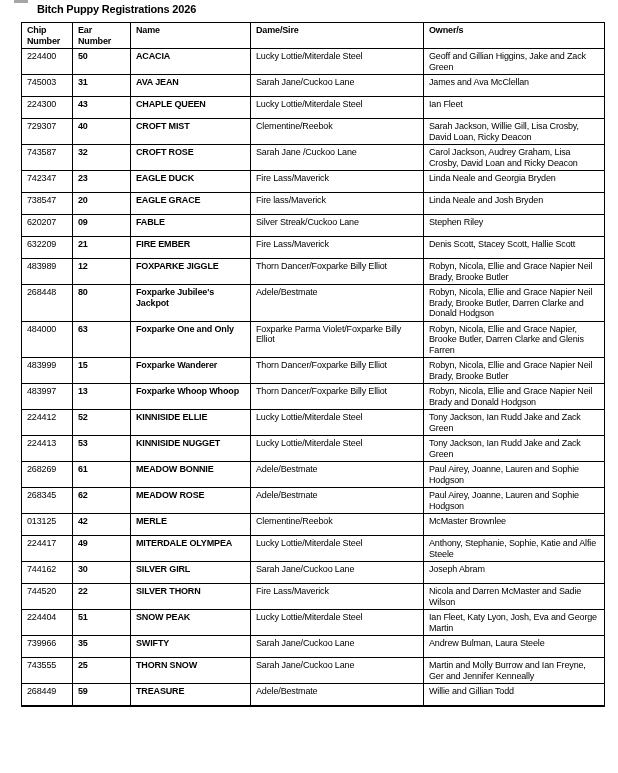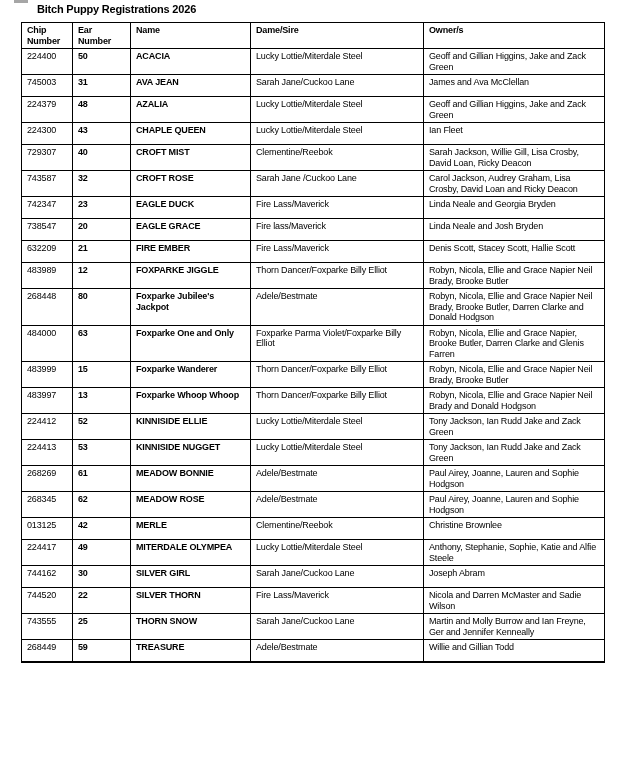--- a/index.html
+++ b/index.html
@@ -94,27 +94,20 @@
           <td class="col-owners"><span>Geoff and Gillian Higgins, Jake and Zack Green</span></td>
         </tr>
         <tr>
           <td class="col-chip"><span>745003</span></td>
           <td class="col-ear"><span>31</span></td>
           <td class="col-name"><span>AVA JEAN</span></td>
           <td class="col-dame_sire"><span>Sarah Jane/Cuckoo Lane</span></td>
           <td class="col-owners"><span>James and Ava McClellan</span></td>
         </tr>
         <tr>
-          <td class="col-chip"><span>224379</span></td>
-          <td class="col-ear"><span>48</span></td>
-          <td class="col-name"><span>AZALIA</span></td>
-          <td class="col-dame_sire"><span>Lucky Lottie/</span><span class="sq" style="text-decoration-color: rgb(230, 0, 0);">Miterdale</span><span> Steel</span></td>
-          <td class="col-owners"><span>Geoff and Gillian Higgins, Jake and Zack Green</span></td>
-        </tr>
-        <tr>
           <td class="col-chip"><span>224300</span></td>
           <td class="col-ear"><span>43</span></td>
           <td class="col-name"><span>CHAPLE QUEEN</span></td>
           <td class="col-dame_sire"><span>Lucky Lottie/</span><span class="sq" style="text-decoration-color: rgb(230, 0, 0);">Miterdale</span><span> Steel</span></td>
           <td class="col-owners"><span>Ian Fleet</span></td>
         </tr>
         <tr>
           <td class="col-chip"><span>729307</span></td>
           <td class="col-ear"><span>40</span></td>
           <td class="col-name"><span>CROFT MIST</span></td>
@@ -136,20 +129,27 @@
           <td class="col-owners"><span>Linda Neale and Georgia Bryden</span></td>
         </tr>
         <tr>
           <td class="col-chip"><span>738547</span></td>
           <td class="col-ear"><span>20</span></td>
           <td class="col-name"><span>EAGLE GRACE</span></td>
           <td class="col-dame_sire"><span>Fire lass/Maverick</span></td>
           <td class="col-owners"><span>Linda Neale and Josh Bryden</span></td>
         </tr>
         <tr>
+          <td class="col-chip"><span>620207</span></td>
+          <td class="col-ear"><span>09</span></td>
+          <td class="col-name"><span>FABLE</span></td>
+          <td class="col-dame_sire"><span>Silver Streak/Cuckoo Lane</span></td>
+          <td class="col-owners"><span>Stephen Riley</span></td>
+        </tr>
+        <tr>
           <td class="col-chip"><span>632209</span></td>
           <td class="col-ear"><span>21</span></td>
           <td class="col-name"><span>FIRE EMBER</span></td>
           <td class="col-dame_sire"><span>Fire Lass/Maverick</span></td>
           <td class="col-owners"><span>Denis Scott, Stacey Scott, Hallie Scott</span></td>
         </tr>
         <tr>
           <td class="col-chip"><span>483989</span></td>
           <td class="col-ear"><span>12</span></td>
           <td class="col-name"><span>FOXPARKE JIGGLE</span></td>
@@ -210,21 +210,21 @@
           <td class="col-ear"><span>62</span></td>
           <td class="col-name"><span>MEADOW ROSE</span></td>
           <td class="col-dame_sire"><span>Adele/</span><span class="sq" style="text-decoration-color: rgb(230, 0, 0);">Bestmate</span></td>
           <td class="col-owners"><span>Paul Airey, Joanne, Lauren and Sophie Hodgson</span></td>
         </tr>
         <tr>
           <td class="col-chip"><span>013125</span></td>
           <td class="col-ear"><span>42</span></td>
           <td class="col-name"><span>MERLE</span></td>
           <td class="col-dame_sire"><span>Clementine/Reebok</span></td>
-          <td class="col-owners"><span>Christine Brownlee</span></td>
+          <td class="col-owners"><span>McMaster Brownlee</span></td>
         </tr>
         <tr>
           <td class="col-chip"><span>224417</span></td>
           <td class="col-ear"><span>49</span></td>
           <td class="col-name"><span>MITERDALE OLYMPEA</span></td>
           <td class="col-dame_sire"><span>Lucky Lottie/</span><span class="sq" style="text-decoration-color: rgb(230, 0, 0);">Miterdale</span><span> Steel</span></td>
           <td class="col-owners"><span>Anthony, Stephanie, Sophie, Katie and Alfie Steele</span></td>
         </tr>
         <tr>
           <td class="col-chip"><span>744162</span></td>
@@ -234,20 +234,34 @@
           <td class="col-owners"><span>Joseph Abram</span></td>
         </tr>
         <tr>
           <td class="col-chip"><span>744520</span></td>
           <td class="col-ear"><span>22</span></td>
           <td class="col-name"><span>SILVER THORN</span></td>
           <td class="col-dame_sire"><span>Fire Lass/Maverick</span></td>
           <td class="col-owners"><span>Nicola and Darren McMaster and Sadie Wilson</span></td>
         </tr>
         <tr>
+          <td class="col-chip"><span>224404</span></td>
+          <td class="col-ear"><span>51</span></td>
+          <td class="col-name"><span>SNOW PEAK</span></td>
+          <td class="col-dame_sire"><span>Lucky Lottie/</span><span class="sq" style="text-decoration-color: rgb(230, 0, 0);">Miterdale</span><span> Steel</span></td>
+          <td class="col-owners"><span>Ian Fleet, Katy Lyon, Josh, Eva and George Martin</span></td>
+        </tr>
+        <tr>
+          <td class="col-chip"><span>739966</span></td>
+          <td class="col-ear"><span>35</span></td>
+          <td class="col-name"><span>SWIFTY</span></td>
+          <td class="col-dame_sire"><span>Sarah Jane/Cuckoo Lane</span></td>
+          <td class="col-owners"><span>Andrew Bulman, Laura Steele</span></td>
+        </tr>
+        <tr>
           <td class="col-chip"><span>743555</span></td>
           <td class="col-ear"><span>25</span></td>
           <td class="col-name"><span>THORN SNOW</span></td>
           <td class="col-dame_sire"><span>Sarah Jane/Cuckoo Lane</span></td>
           <td class="col-owners"><span>Martin and Molly Burrow and Ian Freyne, Ger and Jennifer Kenneally</span></td>
         </tr>
         <tr>
           <td class="col-chip"><span>268449</span></td>
           <td class="col-ear"><span>59</span></td>
           <td class="col-name"><span>TREASURE</span></td>

